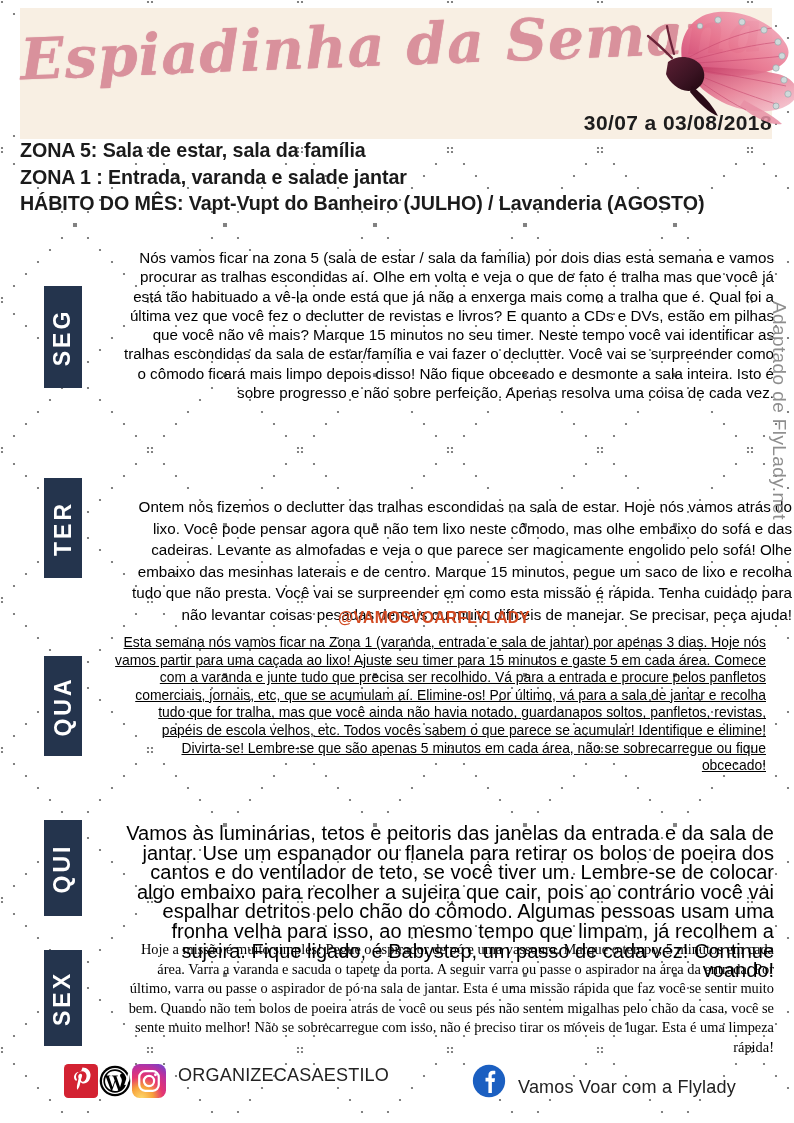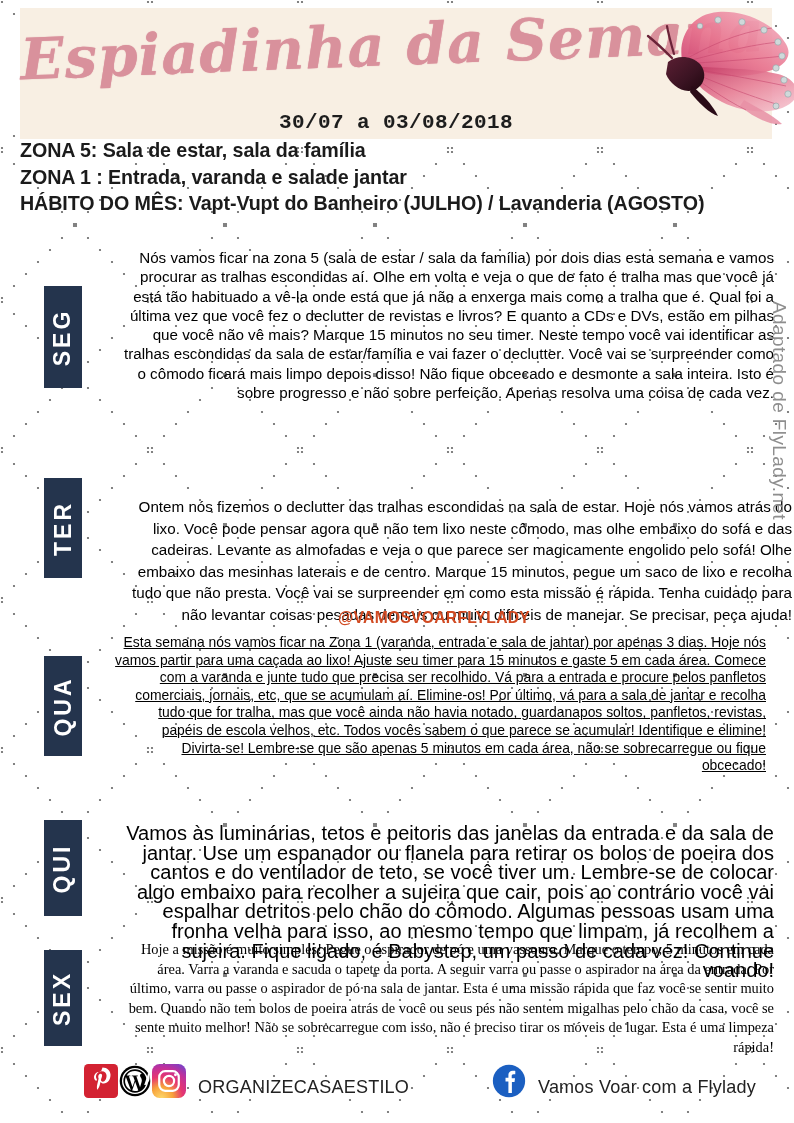--- a/index.html
+++ b/index.html
@@ -49,22 +49,22 @@
     transform: rotate(-2.2deg);
     transform-origin: center;
     white-space: nowrap;
     text-shadow: 0 0 1px #D9919C;
   }
   #header-date {
     position: absolute;
     left: 0;
     top: 103px;
     width: 752px;
-    text-align: center;
-    font-family: Liberation Mono, monospace;
+    text-align: right;
+    font-family: Liberation Sans, sans-serif;
     font-size: 21px;
     font-weight: 600;
     letter-spacing: .4px;
     color: #1d1d1d;
   }
   #butterfly {
     position: absolute;
     right: -18px;
     top: 2px;
     width: 186px;
@@ -183,22 +183,22 @@
     left: 0;
     bottom: 12px;
     width: 794px;
     height: 60px;
     display: flex;
     align-items: center;
     z-index: 3;
   }
   #footer-left {
     display: flex;
-    align-items: flex-end;
-    margin-left: 84px;
+    align-items: flex-start;
+    margin-left: 64px;
     gap: 0;
   }
   #footer-right {
     display: flex;
     align-items: flex-end;
     margin-left: 72px;
     gap: 0;
   }
   .social-icon { width: 34px; height: 34px; display: block; }
   .footer-label {

